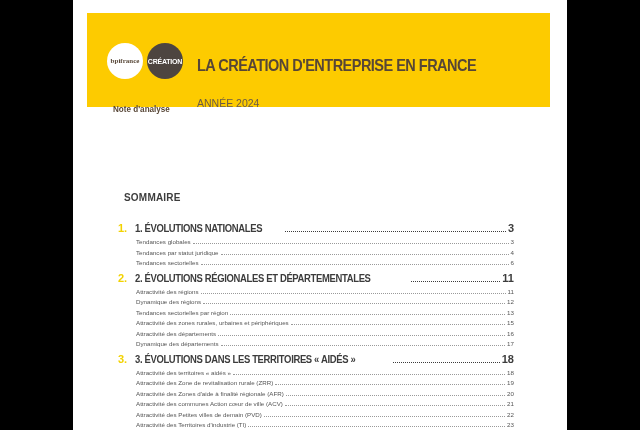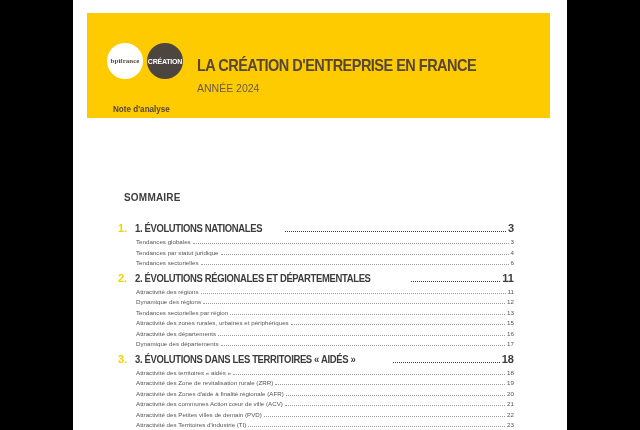--- a/index.html
+++ b/index.html
@@ -16,21 +16,21 @@
       top: 0;
       width: 494px;
       height: 430px;
       background: #ffffff;
     }
     .banner {
       position: absolute;
       left: 14px;
       top: 13px;
       width: 463px;
-      height: 105px;
+      height: 94px;
       background: #fdcb00;
     }
     .logo {
       position: absolute;
       top: 30px;
       width: 36px;
       height: 36px;
       border-radius: 50%;
       display: flex;
       align-items: center;
@@ -62,21 +62,21 @@
       font-size: 16.5px;
       color: #574636;
       letter-spacing: -0.6px;
       transform: scaleX(0.88);
       transform-origin: left center;
       white-space: nowrap;
     }
     .subtitle {
       position: absolute;
       left: 110px;
-      top: 69px;
+      top: 84px;
       font-family: "Liberation Sans", sans-serif;
       font-size: 10.5px;
       color: #6b5a45;
       white-space: nowrap;
       text-align: center;
     }
     .note {
       position: absolute;
       left: 26px;
       top: 91px;

